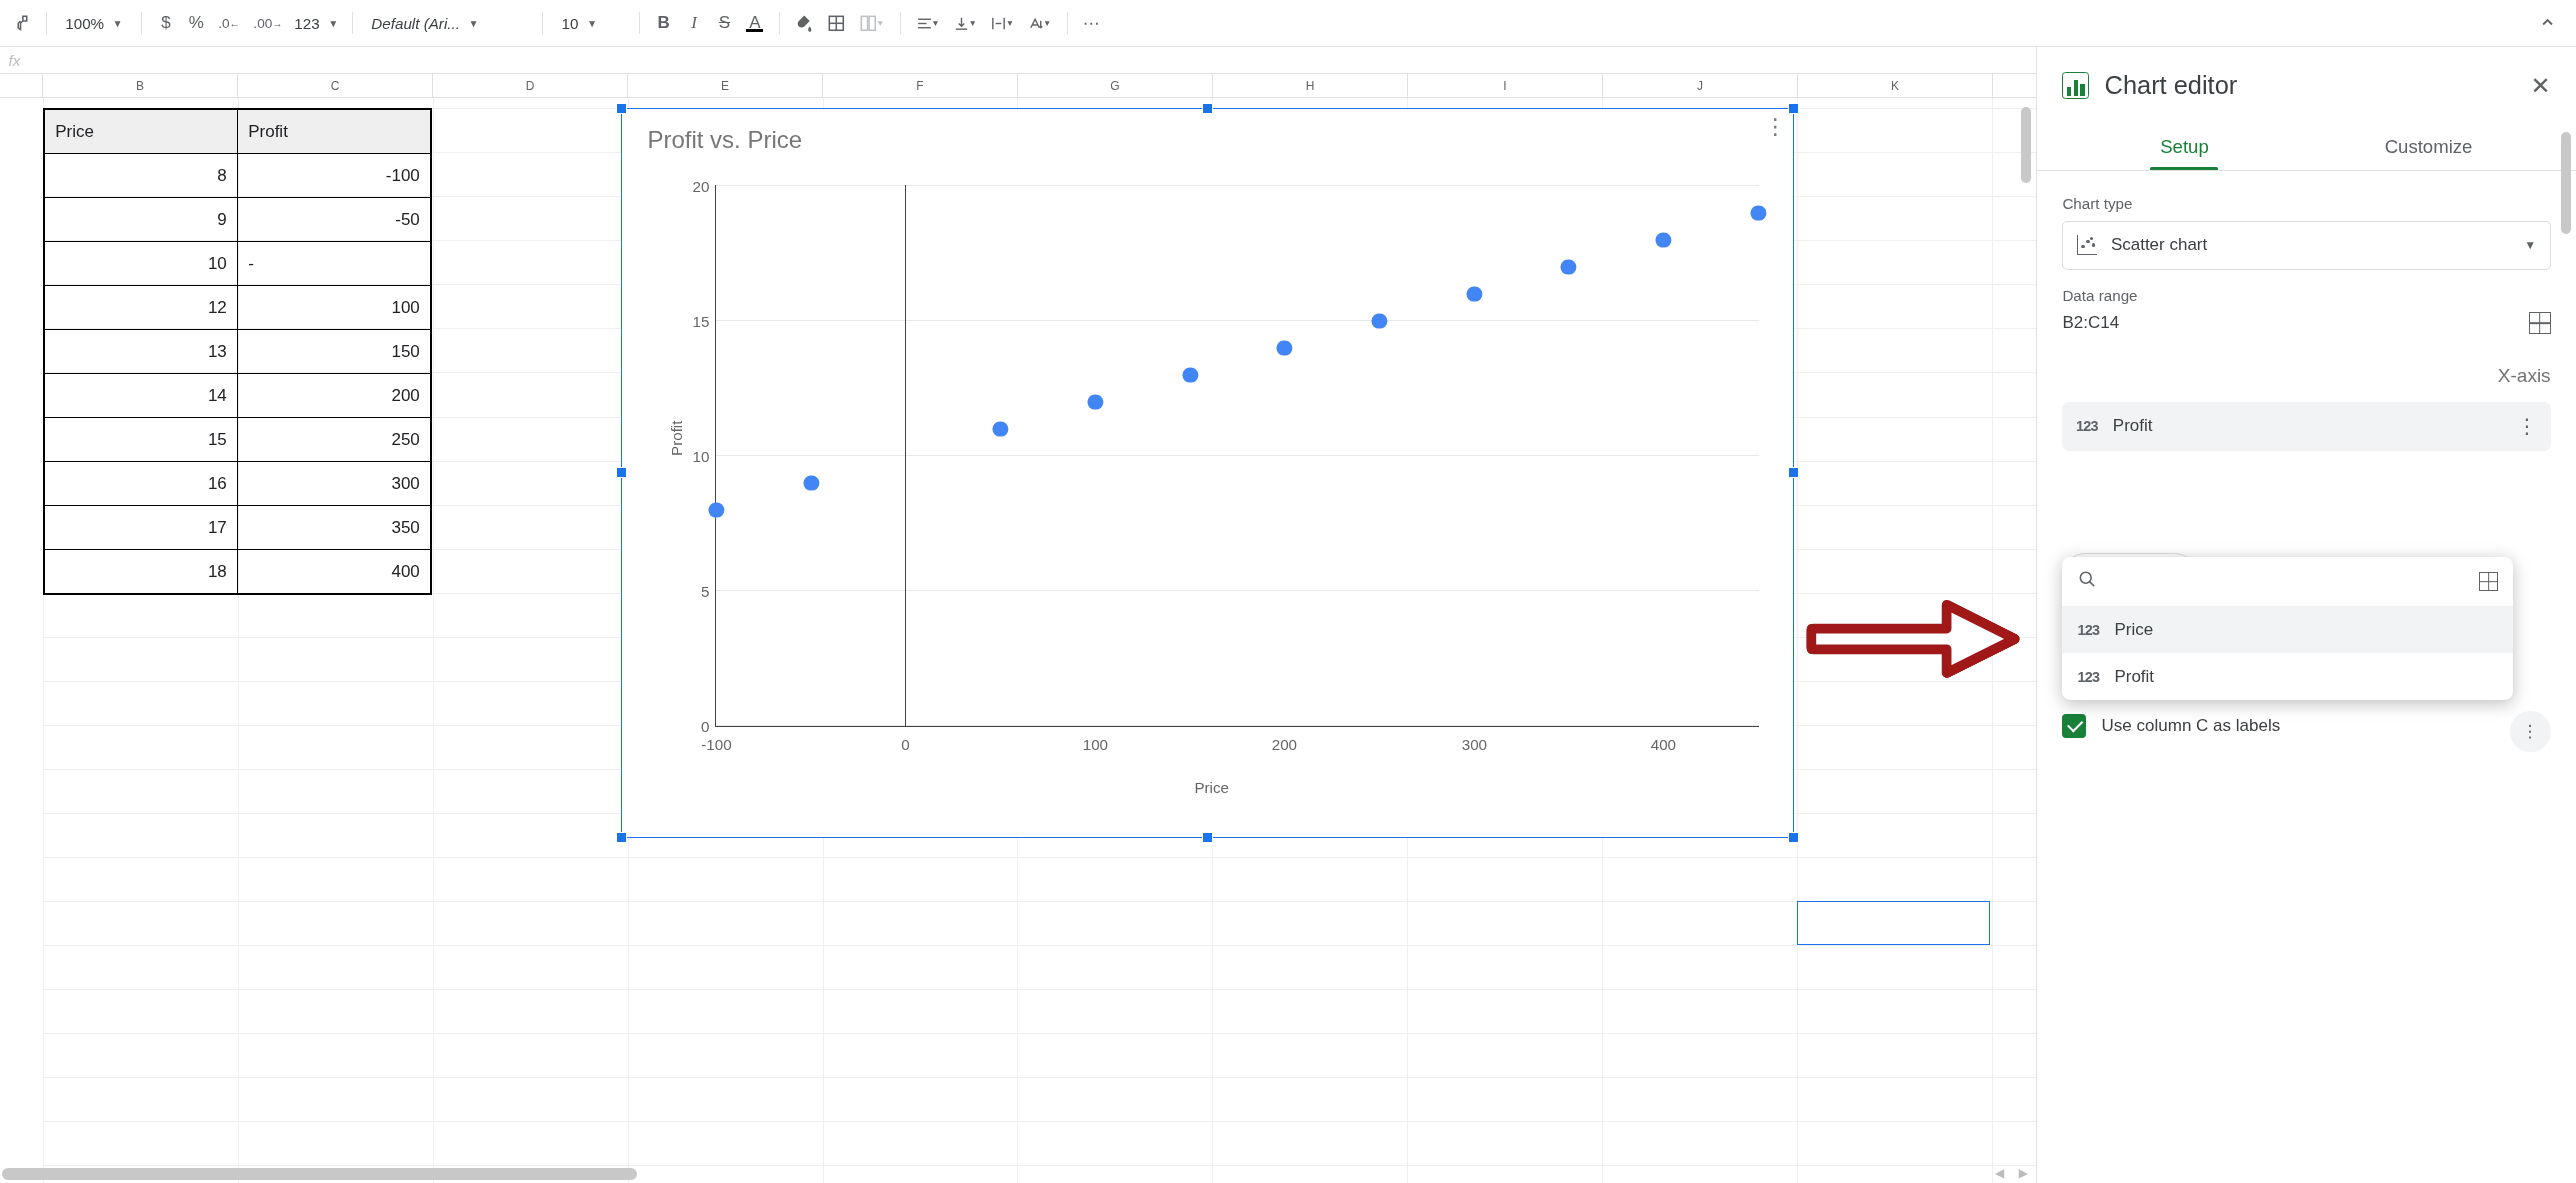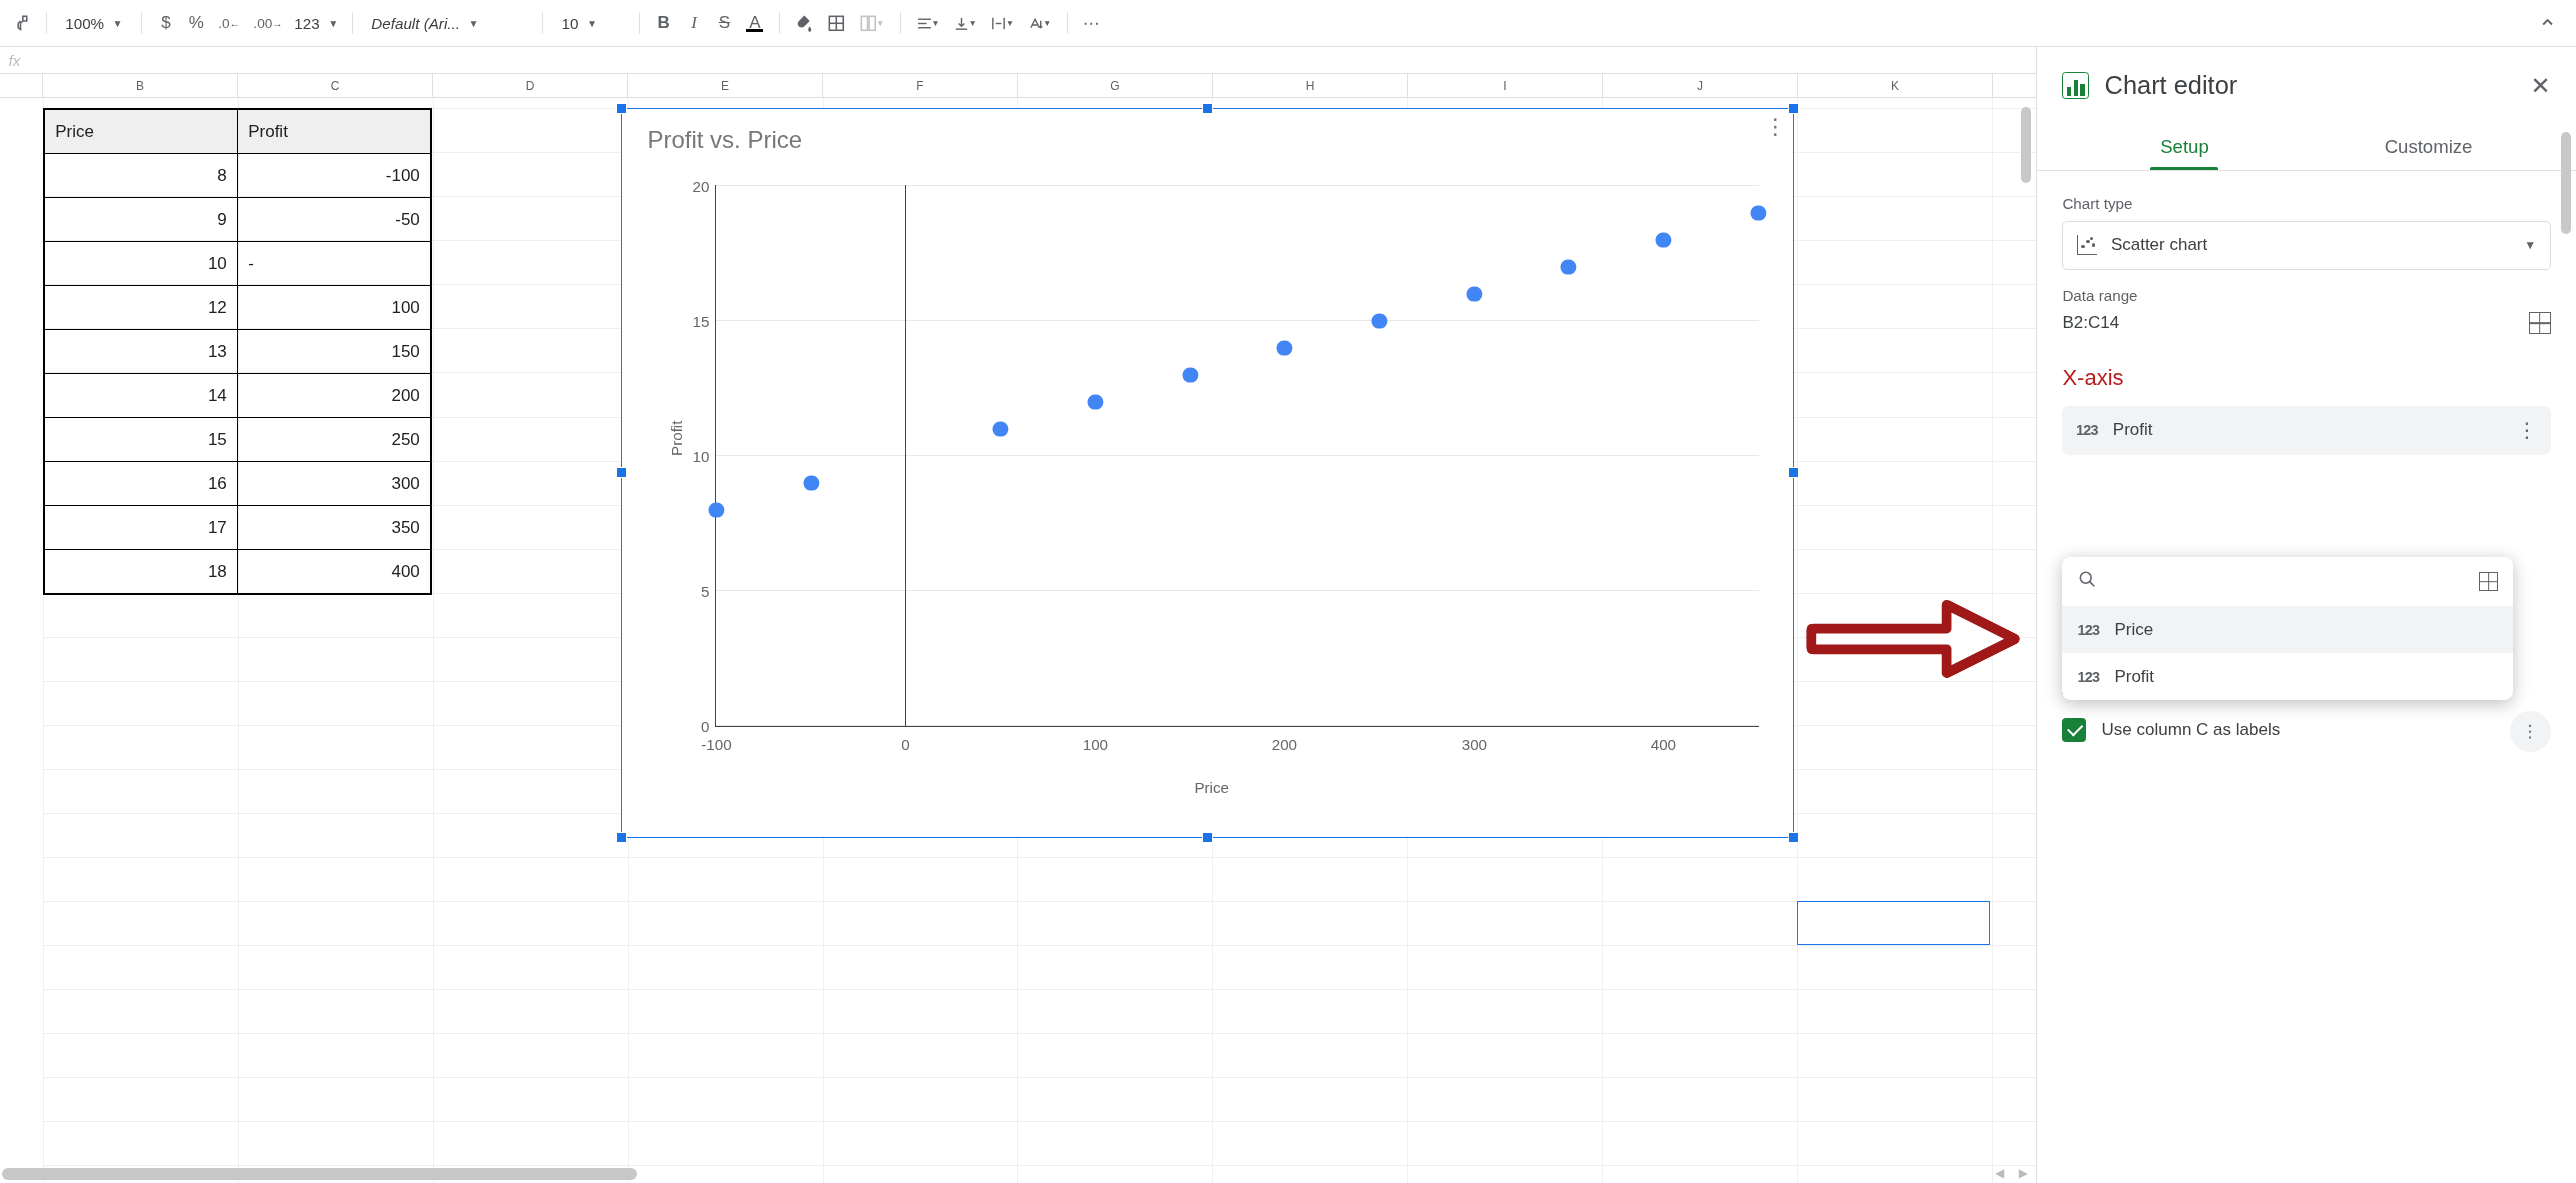--- a/index.html
+++ b/index.html
@@ -110,21 +110,21 @@
   .select-box .dd{ margin-left:auto; color:#5f6368; font-size:12px;}
   .scatter-icon{ width:20.3px; height:20.3px; position:relative; border-left:1.7px solid #5f6368; border-bottom:1.7px solid #5f6368;}
   .scatter-icon i{position:absolute; width:3.4px; height:3.4px; background:#5f6368; border-radius:50%;}
   .data-range-row{ display:flex; align-items:center; gap:10px; font-size:17px; color:#3c4043; margin-top:6.8px;}
   .data-range-row .grid-ic{ margin-left:auto; }
   .grid-ic{ width:22px; height:22px; border:1.7px solid #5f6368; position:relative;}
   .grid-ic::before,.grid-ic::after{content:"";position:absolute;background:#5f6368;}
   .grid-ic::before{left:50%;top:0;bottom:0;width:1.7px;transform:translateX(-50%);}
   .grid-ic::after{top:50%;left:0;right:0;height:1.7px;transform:translateY(-50%);}
 
-  .axis-heading{ font-size:22px; color:#b91c1c; margin:30.5px 0 15.2px 0;}
+  .axis-heading{ font-size:19px; color:#737373; margin:30.5px 0 15.2px 0;text-align:right;}
   .axis-current{
     background:#f1f3f4; border-radius:6.8px; height:49px; display:flex; align-items:center;
     padding:0 13.6px; gap:15.2px; font-size:17px; color:#3c4043;
   }
   .num-ic{ font-size:14.4px; color:#5f6368; font-weight:bold; letter-spacing:-0.8px;}
   .vert-dots{ margin-left:auto; color:#5f6368; font-size:20.3px; cursor:pointer;}
 
   .popup{
     position:absolute; left:25.4px; right:63px; top:510px;
     background:#fff; border-radius:8.5px; box-shadow:0 3.4px 17px rgba(0,0,0,0.25);

